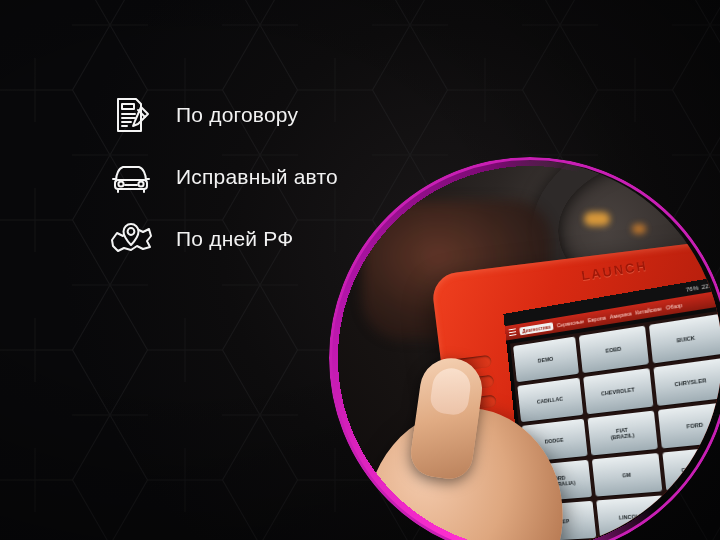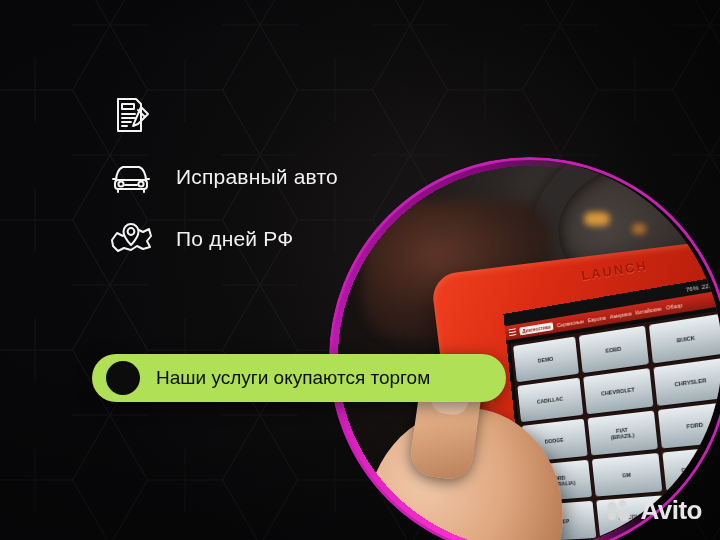--- a/index.html
+++ b/index.html
@@ -207,20 +207,21 @@
     <div class="feat">
       <span class="ico">
         <svg width="40" height="40" viewBox="0 0 40 40" fill="none" stroke="#f4f4f4" stroke-width="2" stroke-linecap="round" stroke-linejoin="round">
           <path d="M7 4 H25 L30 9 V36 H7 Z"></path>
           <rect x="11" y="9" width="12" height="5"></rect>
           <path d="M11 19 H24 M11 23 H24 M11 27 H20 M11 31 H16"></path>
           <path d="M30 12 L37 19 L27 29 L22 31 L24 26 Z"></path>
           <path d="M27 15 L34 22"></path>
         </svg>
       </span>
+      <span class="lbl">По договору</span>
     </div>
 
     <div class="feat">
       <span class="ico">
         <svg width="42" height="40" viewBox="0 0 42 40" fill="none" stroke="#f4f4f4" stroke-width="2" stroke-linecap="round" stroke-linejoin="round">
           <path d="M6 24 C6 17 9 11 13 10 H29 C33 11 36 17 36 24"></path>
           <path d="M3 22 H6 M36 22 H39"></path>
           <rect x="5" y="23" width="32" height="9" rx="3"></rect>
           <circle cx="11" cy="27" r="2.6"></circle>
             <circle cx="31" cy="27" r="2.6"></circle>
@@ -237,28 +238,15 @@
           <path d="M3 20 L8 13 L14 16 L18 11 L24 13 L28 9 L34 12 L40 9 L42 16
                    L38 21 L41 27 L34 29 L28 26 L22 30 L15 28 L9 31 L4 26 Z"></path>
           <path d="M22 4 a7.5 7.5 0 0 1 7.5 7.5 C29.5 17 22 25 22 25 S14.5 17 14.5 11.5 A7.5 7.5 0 0 1 22 4 Z" fill="#0b0b0c"></path>
           <circle cx="22" cy="11.5" r="3.4"></circle>
         </svg>
       </span>
       <span class="lbl">По дней РФ</span>
     </div>
   </div>
 
-  <div class="pill">
-    <span class="dot"></span>
-    <span class="txt">Наши услуги окупаются торгом</span>
-  </div>
-
-  <div class="avito">
-    <span class="dots">
-      <i class="d1"></i>
-        <i class="d2"></i>
-        <i class="d3"></i>
-        <i class="d4"></i>
-    </span>
-    <span class="wm">Avito</span>
-  </div>
+
 
 </div>
 
 </body></html>

